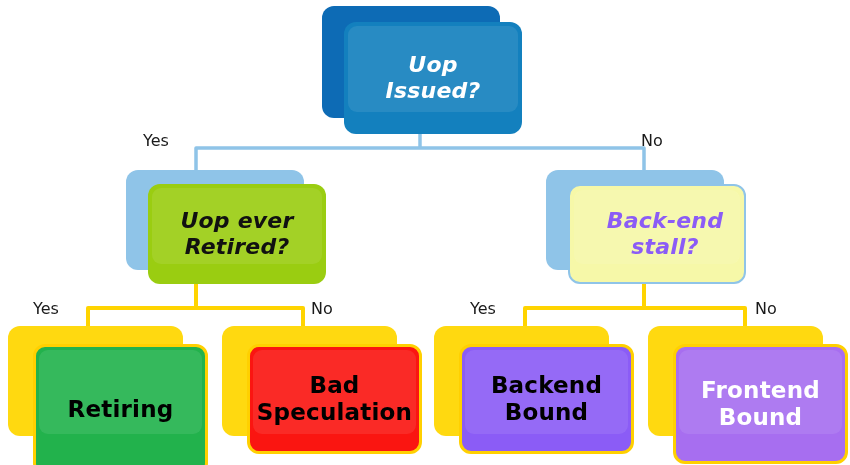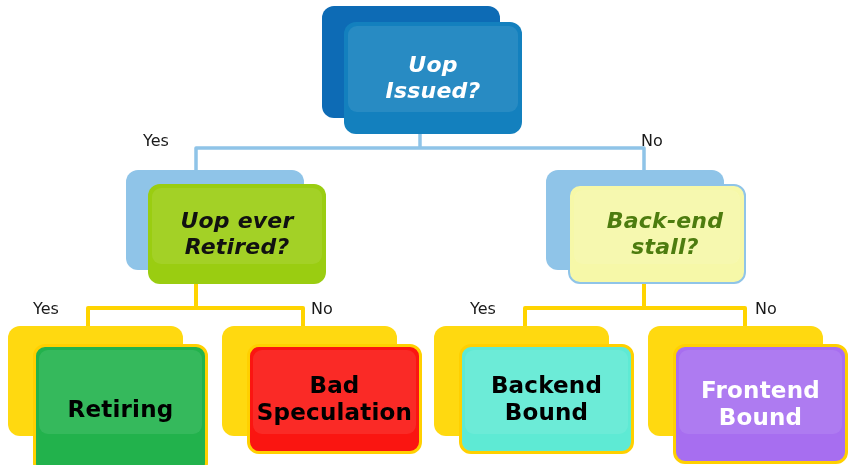--- a/index.html
+++ b/index.html
@@ -97,21 +97,21 @@
       <div class="sheen" style="left:4px;top:4px;width:170px;height:76px;"></div>
       <div class="label" style="color:#111111;">Uop ever
 Retired?</div>
     </div>
   </div>
 
   <div class="node decision" style="left:546px;top:170px;width:200px;height:115px;">
     <div class="back" style="left:0;top:0;width:178px;height:100px;background:#8fc4e8;"></div>
     <div class="front" style="left:22px;top:14px;width:178px;height:100px;background:#f6f8a8;border:2px solid #8fc4e8;">
       <div class="sheen" style="left:4px;top:4px;width:166px;height:74px;"></div>
-      <div class="label" style="color:#4d7c0f;margin-left:16px;">Back-end
+      <div class="label" style="color:#8b5cf6;margin-left:16px;">Back-end
 stall?</div>
     </div>
   </div>
 
   <div class="node leaf" style="left:8px;top:326px;width:200px;height:130px;">
     <div class="back" style="left:0;top:0;width:175px;height:110px;background:#ffd910;"></div>
     <div class="front" style="left:25px;top:18px;width:175px;height:131px;background:#22b24c;border:3px solid #ffd000;">
       <div class="sheen" style="left:3px;top:3px;width:163px;height:84px;"></div>
       <div class="label" style="color:#000000;">Retiring</div>
     </div>
@@ -121,21 +121,21 @@
     <div class="back" style="left:0;top:0;width:175px;height:110px;background:#ffd910;"></div>
     <div class="front" style="left:25px;top:18px;width:175px;height:110px;background:#fa1511;border:3px solid #ffd000;">
       <div class="sheen" style="left:3px;top:3px;width:163px;height:84px;"></div>
       <div class="label" style="color:#000000;">Bad
 Speculation</div>
     </div>
   </div>
 
   <div class="node leaf" style="left:434px;top:326px;width:200px;height:130px;">
     <div class="back" style="left:0;top:0;width:175px;height:110px;background:#ffd910;"></div>
-    <div class="front" style="left:25px;top:18px;width:175px;height:110px;background:#5eead4;border:3px solid #ffd000;">
+    <div class="front" style="left:25px;top:18px;width:175px;height:110px;background:#8b5cf6;border:3px solid #ffd000;">
       <div class="sheen" style="left:3px;top:3px;width:163px;height:84px;"></div>
       <div class="label" style="color:#000000;">Backend
 Bound</div>
     </div>
   </div>
 
   <div class="node leaf" style="left:648px;top:326px;width:200px;height:130px;">
     <div class="back" style="left:0;top:0;width:175px;height:110px;background:#ffd910;"></div>
     <div class="front" style="left:25px;top:18px;width:175px;height:120px;background:#a76ef0;border:3px solid #ffd000;">
       <div class="sheen" style="left:3px;top:3px;width:163px;height:84px;"></div>

